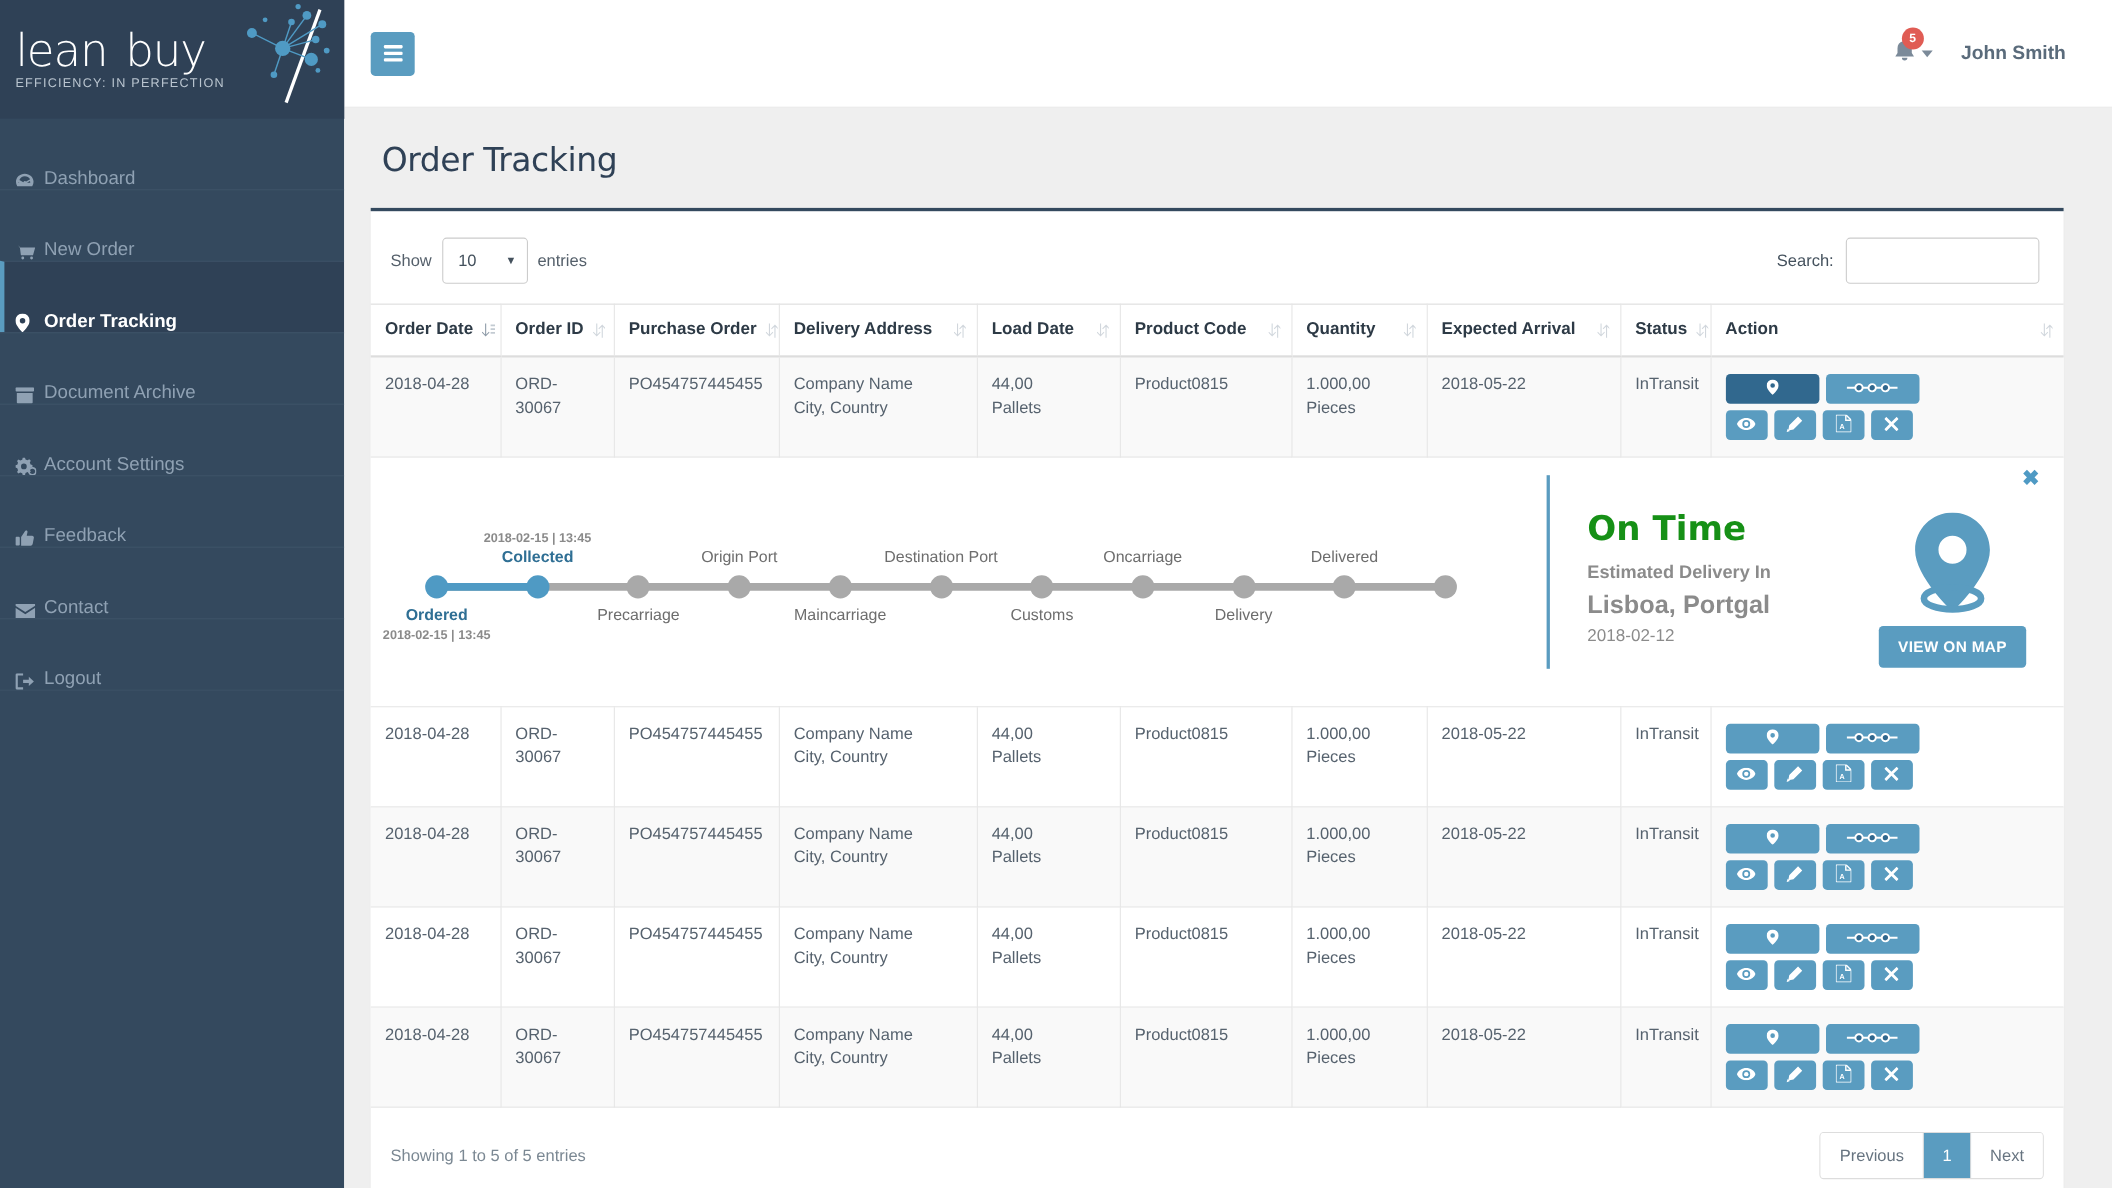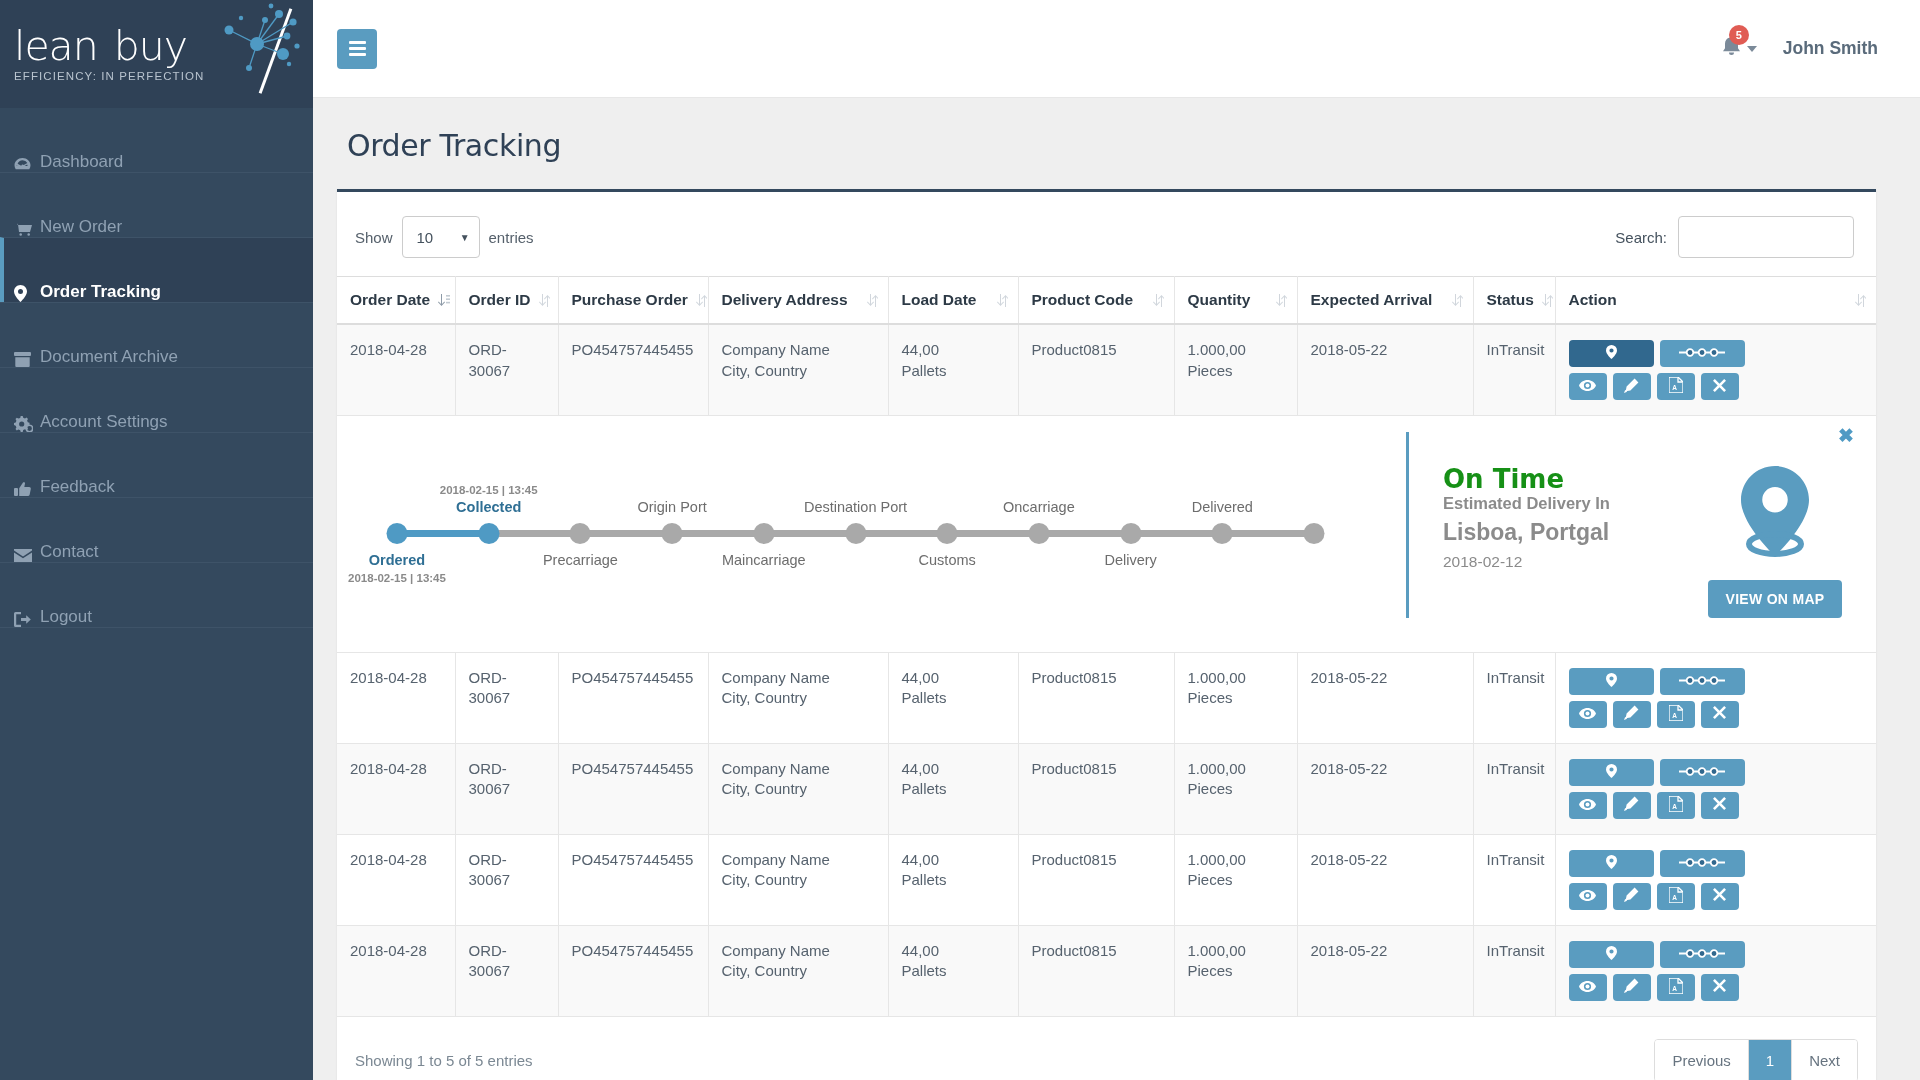--- a/index.html
+++ b/index.html
@@ -161,26 +161,26 @@
   .tl-lbl.top { bottom: 92px; }
   .tl-lbl.bot { top: 95px; }
   .tl-lbl.act { color: #2f6f94; font-weight: bold; }
   .tl-time { font-size: 11.5px; color: #8a8a8a; display: block; }
   .tl-lbl.top .tl-time { margin-bottom: 3px; }
   .tl-lbl.bot .tl-time { margin-top: 3px; }
 
   .track-right { flex: 0 0 470px; border-left: 3px solid #5a9cc0;
                  display: flex; align-items: flex-start; padding: 34px 26px 0 34px; }
   .tr-info { flex: 1; }
-  .tr-ontime { font-size: 26px; color: #169016; font-weight: 600;
-               font-family: "DejaVu Sans", sans-serif; line-height: 1; }
+  .tr-ontime { font-size: 31px; color: #169016; font-weight: 600;
+               font-family: "DejaVu Sans", sans-serif; line-height: 1; margin-bottom: 12px; }
   .tr-est { font-size: 16.5px; color: #8b8b8b; font-weight: 600; }
   .tr-city { font-size: 23px; color: #8b8b8b; font-weight: 600; margin: 2px 0 2px; }
   .tr-date { font-size: 15.5px; color: #8b8b8b; }
-  .tr-map { width: 150px; display: flex; flex-direction: column; align-items: center; gap: 12px; }
+  .tr-map { width: 150px; display: flex; flex-direction: column; align-items: center; }
   .btn-viewmap {
     background: #5a9cc0; color: #fff; border: none; border-radius: 4px;
     font-size: 14px; font-weight: 700; padding: 11px 18px; cursor: pointer;
     letter-spacing: .3px; font-family: "Liberation Sans", sans-serif;
   }
 
   .panel-foot { display: flex; align-items: center; padding: 22px 18px 28px 18px; }
   .foot-info { font-size: 15px; color: #7b8893; }
   .pager { margin-left: auto; display: flex; border: 1px solid #ddd; border-radius: 4px; overflow: hidden; }
   .pg { padding: 12px 17px; font-size: 15px; color: #677480; background: #fff;

